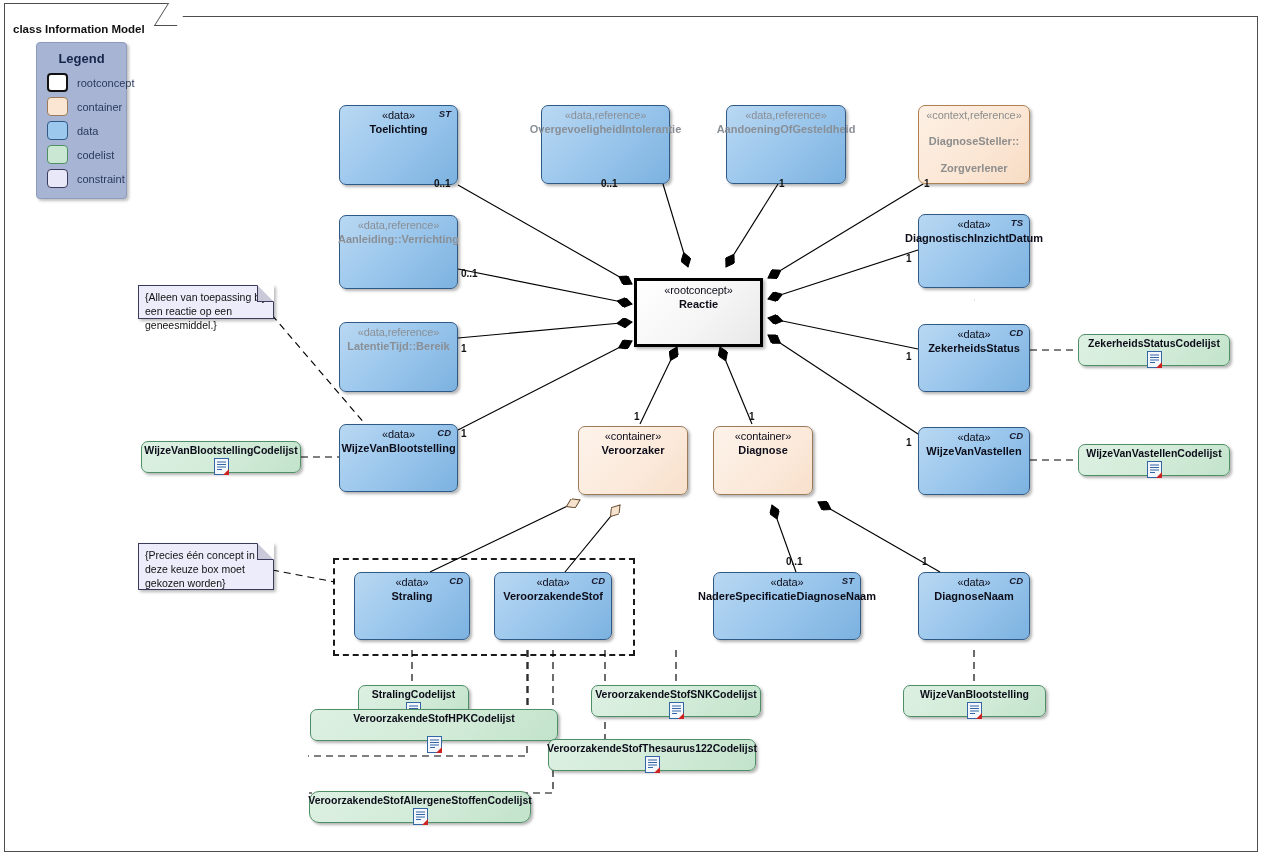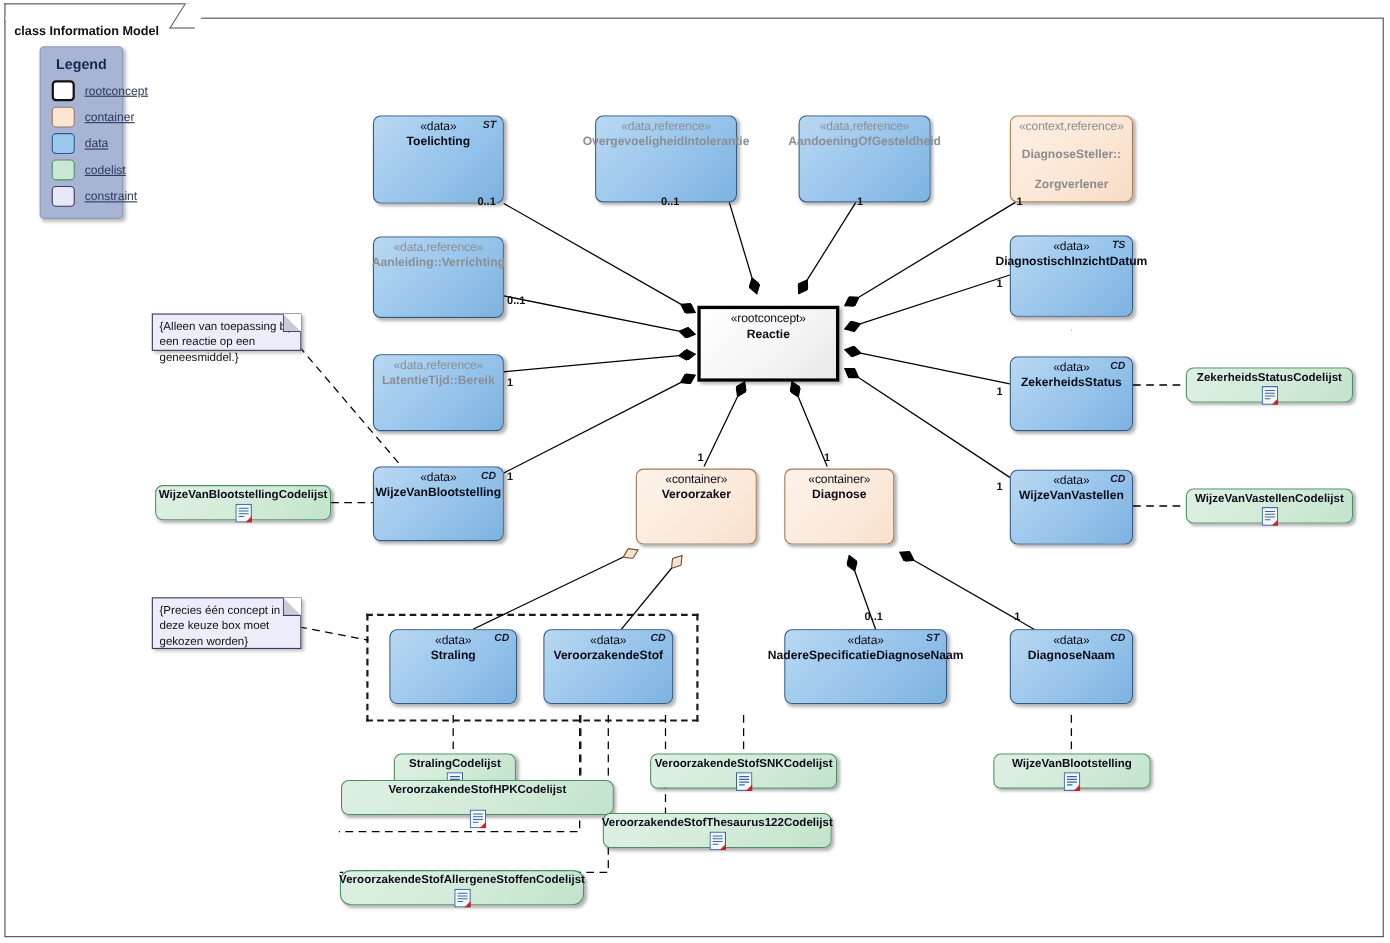--- a/index.html
+++ b/index.html
@@ -199,21 +199,21 @@
     display: flex;
     align-items: center;
     margin-bottom: 5px;
   }
   #legend .sw {
     width: 21px; height: 19px;
     border-radius: 4px;
     margin-right: 9px;
     flex: 0 0 auto;
   }
-  #legend .lg-lbl { font-size: 11px; color: #2a3a5c; text-decoration: underline; }
+  #legend .lg-lbl { font-size: 11px; color: #2a3a5c; }
 
   
   .doc-ico { width: 15px; height: 17px; flex: 0 0 auto; }
 
   
   .mult {
     position: absolute;
     z-index: 5;
     font-size: 10px;
     font-weight: bold;
@@ -293,21 +293,21 @@
     </g>
 
     <g stroke="#000" stroke-width="1.15" fill="none" stroke-dasharray="7,5">
       <path d="M272,315 L365,424"></path>
       <path d="M272,570 L335,582"></path>
     </g>
   </svg>
 
   <div id="choice-box" style="left:333px; top:558px; width:302px; height:98px;"></div>
 
-  <div id="legend" style="left:36px; top:42px; width:76px;">
+  <div id="legend" style="left:36px; top:42px; width:91px;">
     <div class="lg-title">Legend</div>
     <div class="lg-row">
       <div class="sw" style="background:#ffffff;border:2px solid #111;"></div>
       <div class="lg-lbl">rootconcept</div>
     </div>
     <div class="lg-row">
       <div class="sw" style="background:#fbe6d4;border:1px solid #9c7b5a;"></div>
       <div class="lg-lbl">container</div>
     </div>
     <div class="lg-row">

